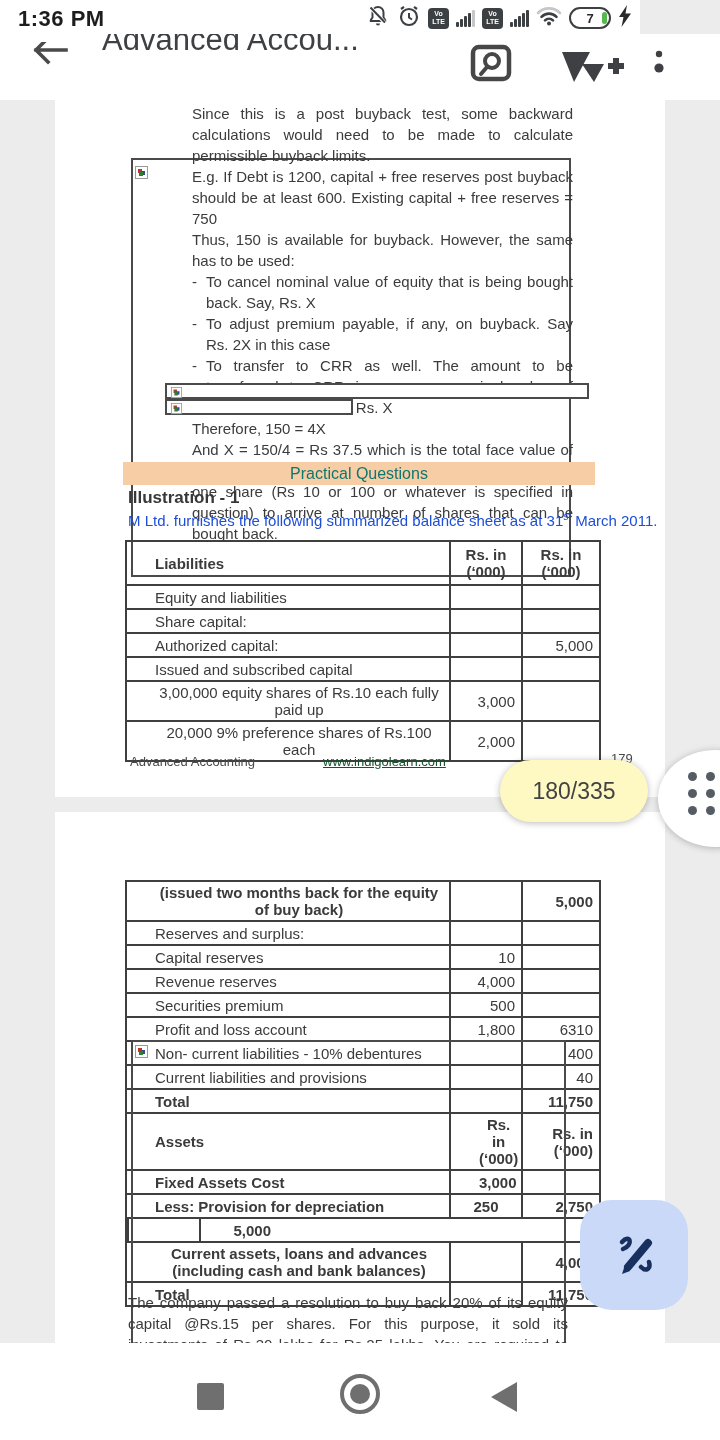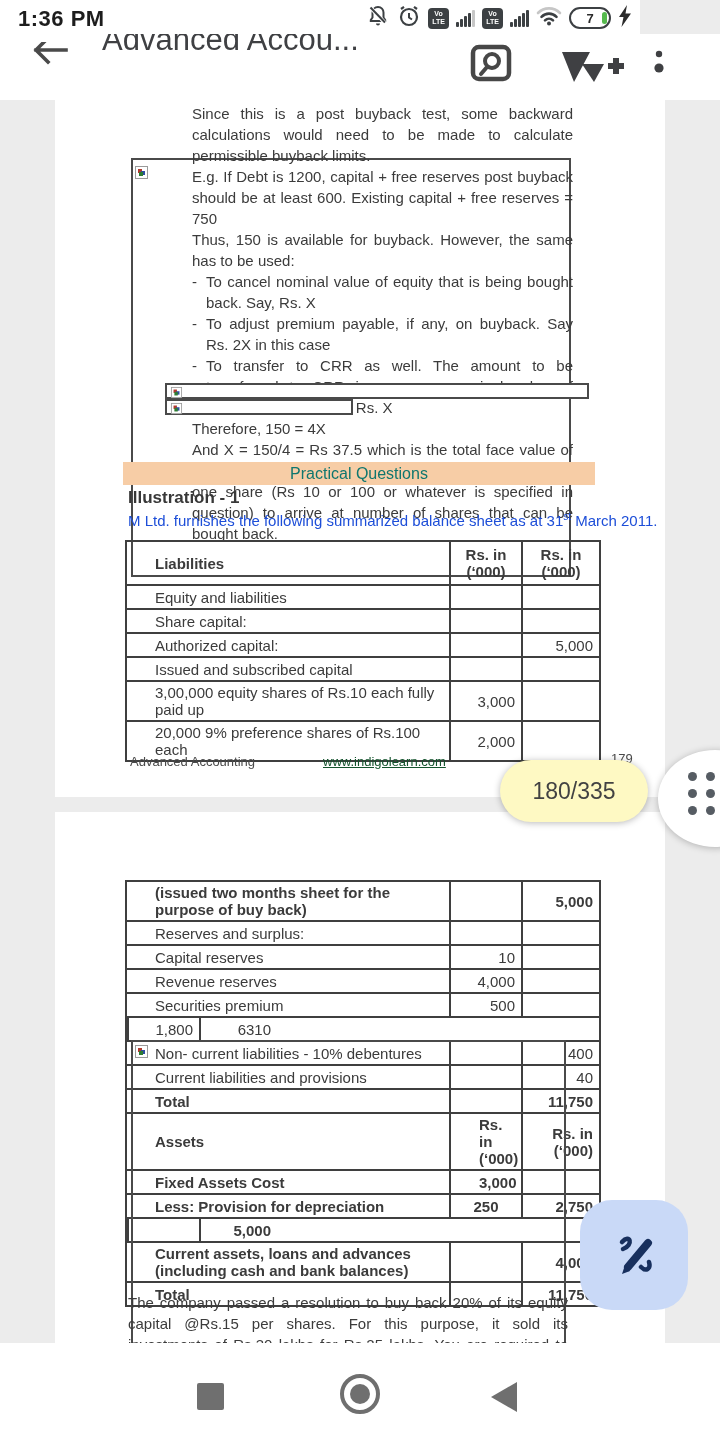--- a/index.html
+++ b/index.html
@@ -57,21 +57,21 @@
   #table2 { top:68px; }
   .trow { display:flex; border-top:2px solid #3f3f3f; min-height:24px; }
   .trow:first-child { border-top:none; }
   .trow.header { min-height:42px; font-weight:700; }
   .trow.tall { min-height:40px; }
   .trow.bold { font-weight:700; }
   .tc { padding:2px 6px; display:flex; align-items:center; white-space:pre-line; line-height:17px; }
   .tc1 { width:322px; }
   .tc2 { width:72px; border-left:2px solid #3f3f3f; justify-content:flex-end; text-align:right; }
   .tc3 { width:78px; border-left:2px solid #3f3f3f; justify-content:flex-end; text-align:right; }
-  .tc.al { justify-content:flex-start; text-align:left;padding-left:28px; }
+  .tc.al { justify-content:flex-start; text-align:center;padding-left:28px; }
   .tc.ac { justify-content:center; text-align:center; }
   .trow.header .tc2.ac, .trow.header .tc3.ac { text-align:center; }
 
   .p1-footer { position:absolute; left:0; top:648px; width:610px; height:30px; font-size:13px; color:#4a4a4a; }
   .pf-left { position:absolute; left:75px; top:6px; }
   .pf-link { position:absolute; left:268px; top:6px; color:#14532d; text-decoration:underline; }
   .pf-num { position:absolute; left:556px; top:3px; }
 
   .closing-para { position:absolute; left:73px; top:480px; width:440px; }
 
@@ -277,21 +277,21 @@
     <div class="p1-footer">
       <span class="pf-left">Advanced Accounting</span>
       <span class="pf-link">www.indigolearn.com</span>
       <span class="pf-num">179</span>
     </div>
   </div>
 
   <div class="page" id="page2">
     <div class="ptable" id="table2">
         <div class="trow bold">
-          <div class="tc tc1 al">(issued two months sheet for the purpose of buy back)</div>
+          <div class="tc tc1 al">(issued two months back for the equity of buy back)</div>
           <div class="tc tc2"></div>
           <div class="tc tc3">5,000</div>
         </div>
         <div class="trow">
           <div class="tc tc1 al">Reserves and surplus:</div>
           <div class="tc tc2"></div>
           <div class="tc tc3"></div>
         </div>
         <div class="trow">
           <div class="tc tc1 al">Capital reserves</div>
@@ -302,20 +302,21 @@
           <div class="tc tc1 al">Revenue reserves</div>
           <div class="tc tc2">4,000</div>
           <div class="tc tc3"></div>
         </div>
         <div class="trow">
           <div class="tc tc1 al">Securities premium</div>
           <div class="tc tc2">500</div>
           <div class="tc tc3"></div>
         </div>
         <div class="trow">
+          <div class="tc tc1 al">Profit and loss account</div>
           <div class="tc tc2">1,800</div>
           <div class="tc tc3">6310</div>
         </div>
         <div class="trow">
           <div class="tc tc1 al">Non- current liabilities - 10% debentures</div>
           <div class="tc tc2"></div>
           <div class="tc tc3">400</div>
         </div>
         <div class="trow">
           <div class="tc tc1 al">Current liabilities and provisions</div>

